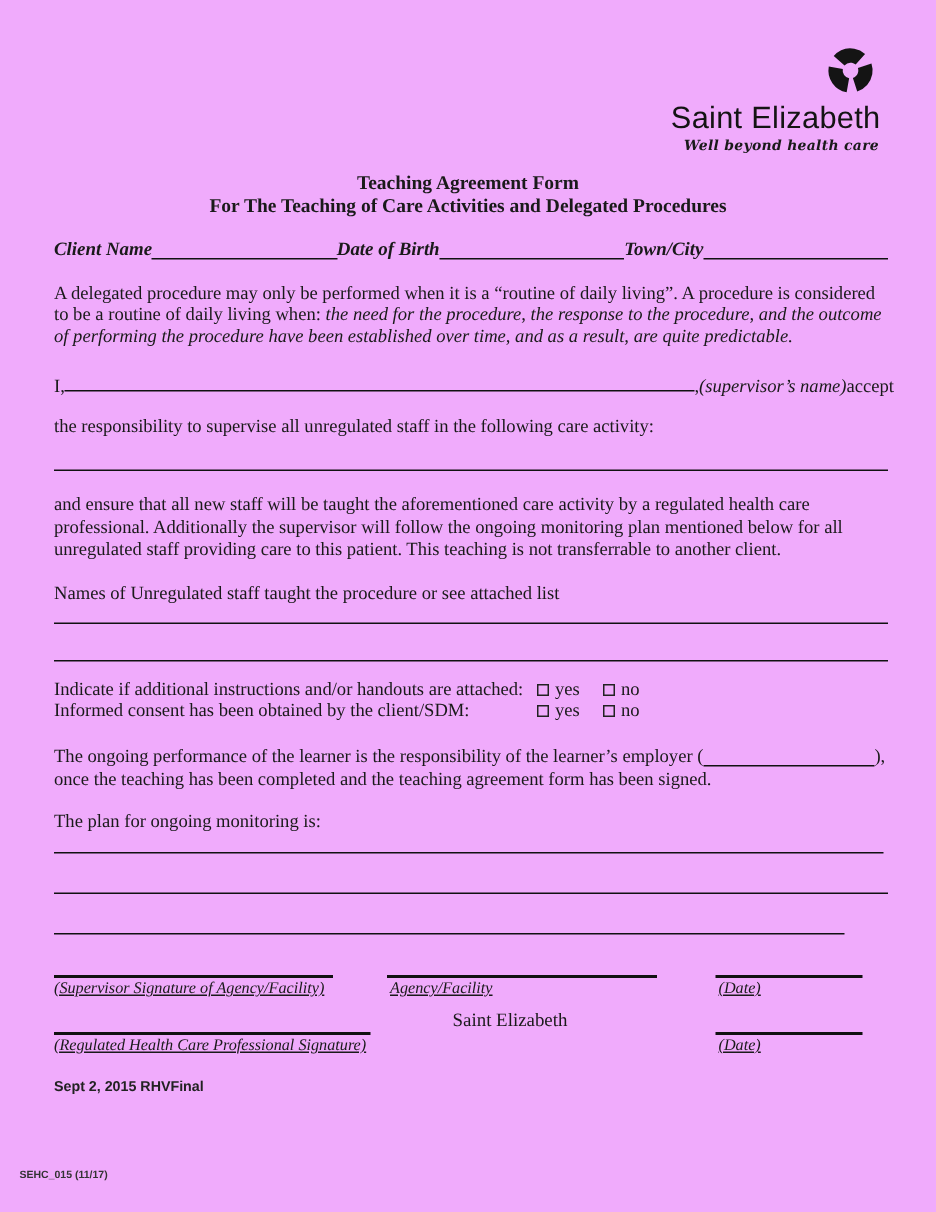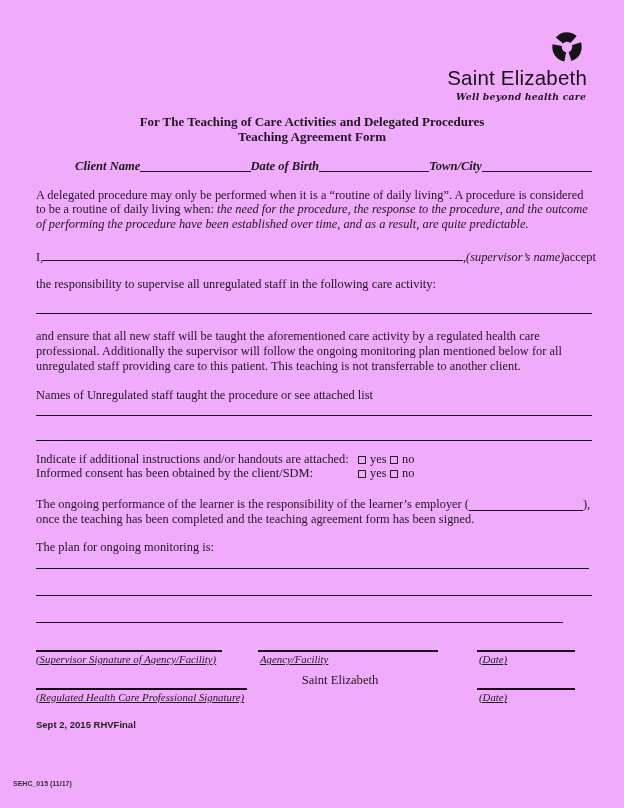--- a/index.html
+++ b/index.html
@@ -14,42 +14,42 @@
   
   #logo { top:28px; right:37px; width:220px; display:flex; flex-direction:column; align-items:flex-end; }
   #logo-mark { margin-right:1px; margin-bottom:-3px; }
   #brand { font-family:"Liberation Sans", sans-serif; font-size:20.5px; letter-spacing:0.2px; color:#141414; line-height:1.05; }
   #tagline { font-family:"DejaVu Serif", serif; font-weight:bold; font-style:italic; font-size:9.3px; margin-top:2px; margin-right:1px; letter-spacing:0.2px; }
 
   
   #title { top:115px; left:0; width:100%; text-align:center; font-weight:bold; font-size:13px; line-height:14.6px; }
 
   
-  #client-row { top:159px; left:36px; right:32px; display:flex; align-items:flex-start;
-                font-weight:bold; font-style:italic; font-size:12.6px;margin-left:39px; }
+  #client-row { top:159px; left:36px; right:32px; display:flex; align-items:center;
+                font-weight:bold; font-style:italic; font-size:12.6px; }
   .fill { flex:1; border-bottom:1.5px solid #111; height:12px; }
 
   #intro { top:188px; left:36px; width:557px; }
   #sup-line { top:248px; left:36px; right:28px; display:flex; align-items:baseline; font-size:12.4px; }
   #sup-line .fill { border-bottom:1.3px solid #111; }
   #sup-line2 { top:277px; left:36px; width:557px; }
 
   .rule { border-bottom:1.3px solid #111; }
   #activity-line { top:300px; left:36px; width:556px; height:13px; }
 
   #ensure { top:329px; left:36px; width:557px; line-height:15px; }
   #names-label { top:388px; left:36px; width:557px; }
   #names-line1 { top:402px; left:36px; width:556px; height:13px; }
   #names-line2 { top:427px; left:36px; width:556px; height:13px; }
 
   .cb-row { left:36px; right:32px; height:15px; font-size:12.4px; }
   #cb-row1 { top:452px; } #cb-row2 { top:466px; }
   .cb-label { position:absolute; left:0; top:0; }
   .cb-group { position:absolute; top:0; display:inline-flex; align-items:center; gap:4px;font-family:Liberation Serif, serif; }
-  .cb-yes { left:322px; } .cb-no { left:354px; }
+  .cb-yes { left:322px; } .cb-no { left:366px; }
   .cb-box { width:6px; height:6px; border:1px solid #222; display:inline-block; margin-top:1px; }
 
   #employer-l1 { top:497px; left:36px; width:560px; display:flex; align-items:flex-end; }
   #employer-l1 .fill { border-bottom:1.3px solid #111; max-width:114px; }
   #employer-l2 { top:512px; left:36px; width:560px; }
   #plan-label { top:540px; left:36px; width:557px; }
   #plan-line1 { top:555px; left:36px; width:553px; height:13px; border-bottom:1.5px solid #111; }
   #plan-line2 { top:582px; left:36px; width:556px; height:13px; border-bottom:1.5px solid #111; }
   #plan-line3 { top:609px; left:36px; width:527px; height:13px; border-bottom:1.5px solid #111; }
 
@@ -83,22 +83,22 @@
         <g transform="rotate(100 20 20)">
           <circle cx="20" cy="20" r="10.5" fill="none" stroke="#141414" stroke-width="10" stroke-dasharray="16.5 5.49"></circle>
         </g>
       </svg>
     </span>
     <div id="brand">Saint Elizabeth</div>
     <div id="tagline">Well beyond health care</div>
   </div>
 
   <div id="title" class="abs">
+    <div>Teaching Agreement Form</div>
     <div>For The Teaching of Care Activities and Delegated Procedures</div>
-    <div>Teaching Agreement Form</div>
   </div>
 
   <div id="client-row" class="abs">
     <span>Client Name</span>
     <span class="fill"></span>
     <span>Date of Birth</span>
     <span class="fill"></span>
     <span>Town/City</span>
     <span class="fill"></span>
   </div>

